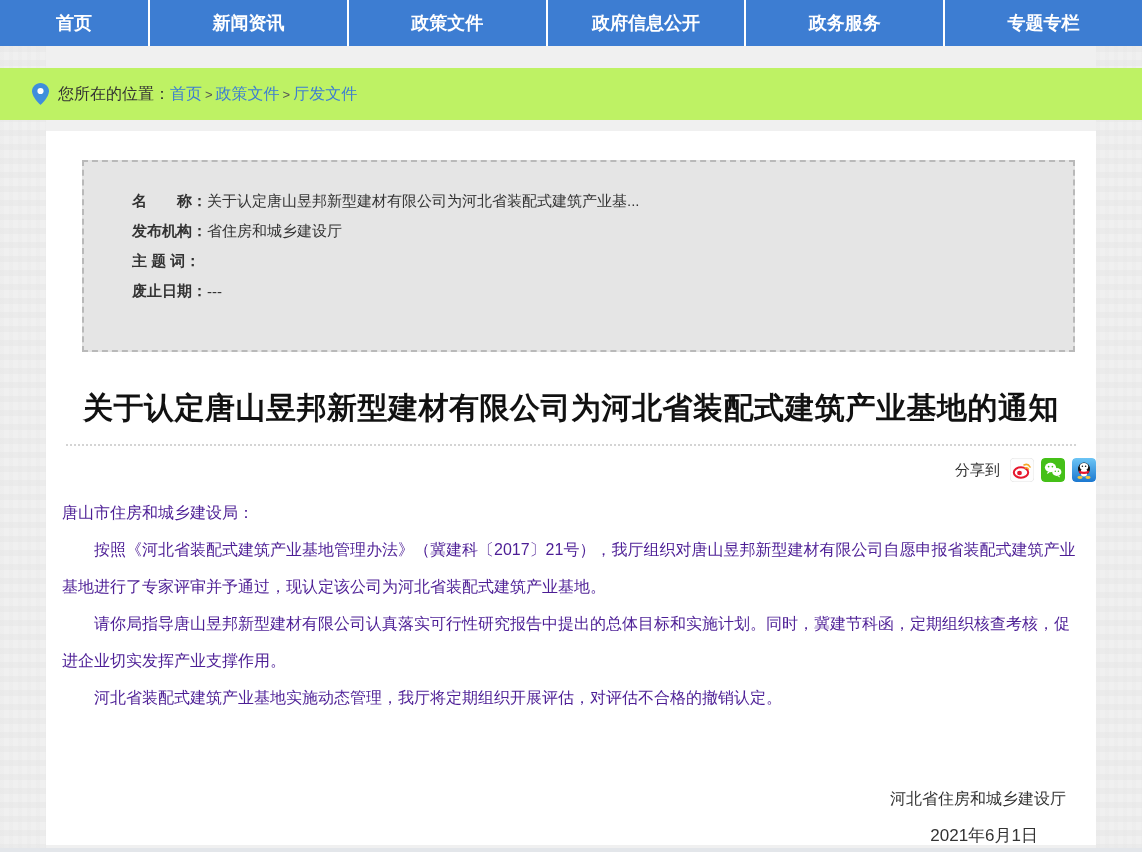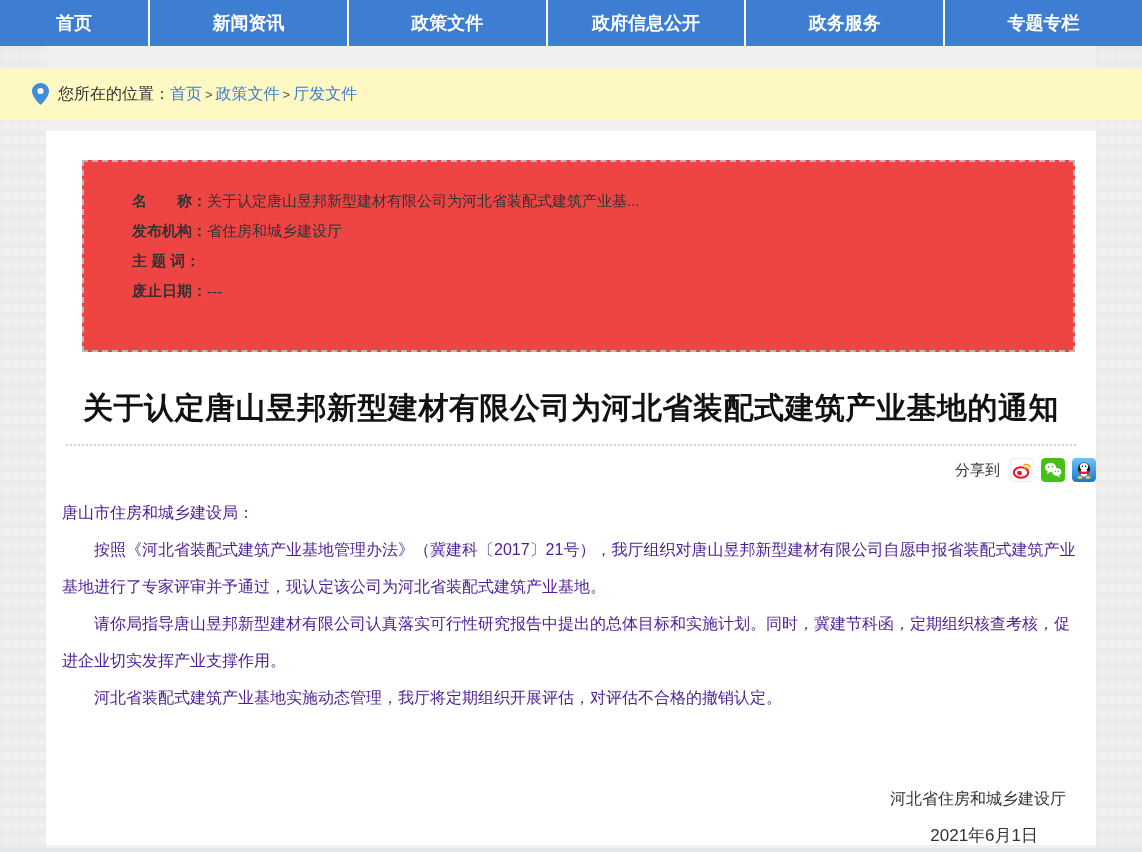--- a/index.html
+++ b/index.html
@@ -26,40 +26,40 @@
   .nav-item {
     background:#3d7dd2; color:#fff; font-size:18px; font-weight:bold;
     display:flex; align-items:center; justify-content:center;
     flex:1 1 0; cursor:pointer; border-right:2px solid #fff;
   }
   .nav-item:first-child { flex:0 0 150px; }
   .nav-item:last-child { border-right:none;text-align:center; }
 
   
   .crumb-bar {
-    margin-top:22px; background:#fef9c3; height:52px; width:100%;
+    margin-top:22px; background:#bef264; height:52px; width:100%;
     display:flex; align-items:center; padding-left:32px;
     position:relative; z-index:2;
   }
   .pin { width:17px; height:22px; margin-right:9px; flex:0 0 auto; }
   .crumb-text { font-size:16px; color:#333; }
   .crumb-link { color:#3d7dd2; text-decoration:none; cursor:pointer; }
   .crumb-sep { color:#555; font-size:13px; margin:0 3px; }
 
   
   .card {
     position:relative; z-index:2;
     margin:11px auto 0; width:1050px; height:714px;
     background:#fff; overflow:hidden;
   }
 
   
   .meta-box {
     margin:29px 21px 0 36px; height:192px;
-    border:2px dashed #b9b9b9; background:#ef4444;
+    border:2px dashed #b9b9b9; background:#e5e5e5;
     display:flex; padding-top:24px;
   }
   .meta-col { display:flex; flex-direction:column; }
   .meta-col.left  { width:553px; padding-left:48px; }
   .meta-col.right { flex:1; padding-left:2px; }
   .meta-row { height:30px; font-size:15px; display:flex; align-items:center; white-space:pre; }
   .meta-label { font-weight:bold; color:#333; }
   .meta-value { color:#333; }
 
   

